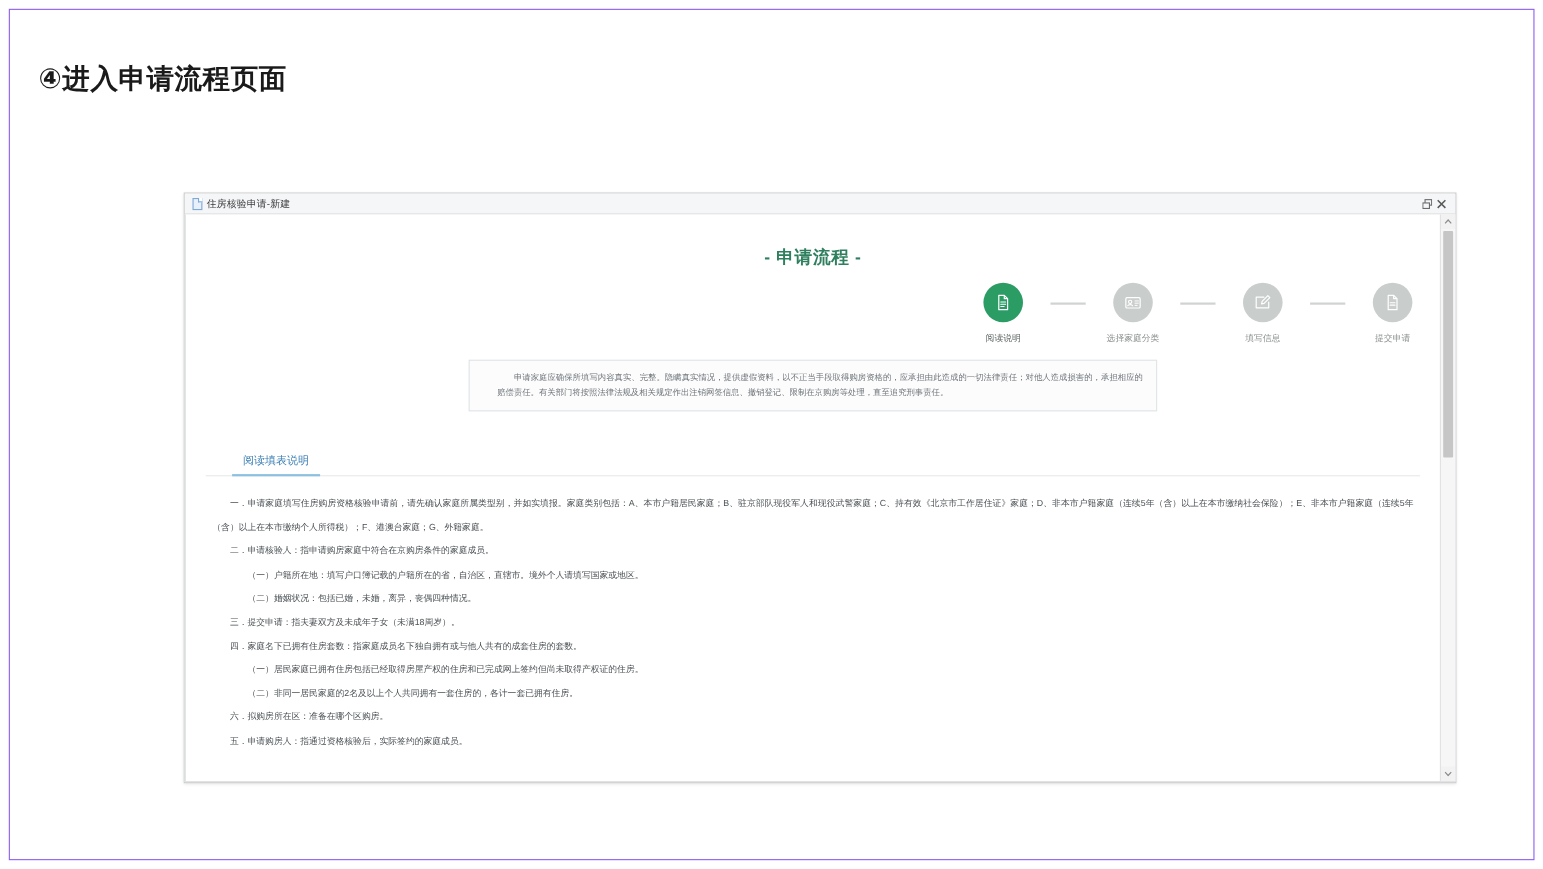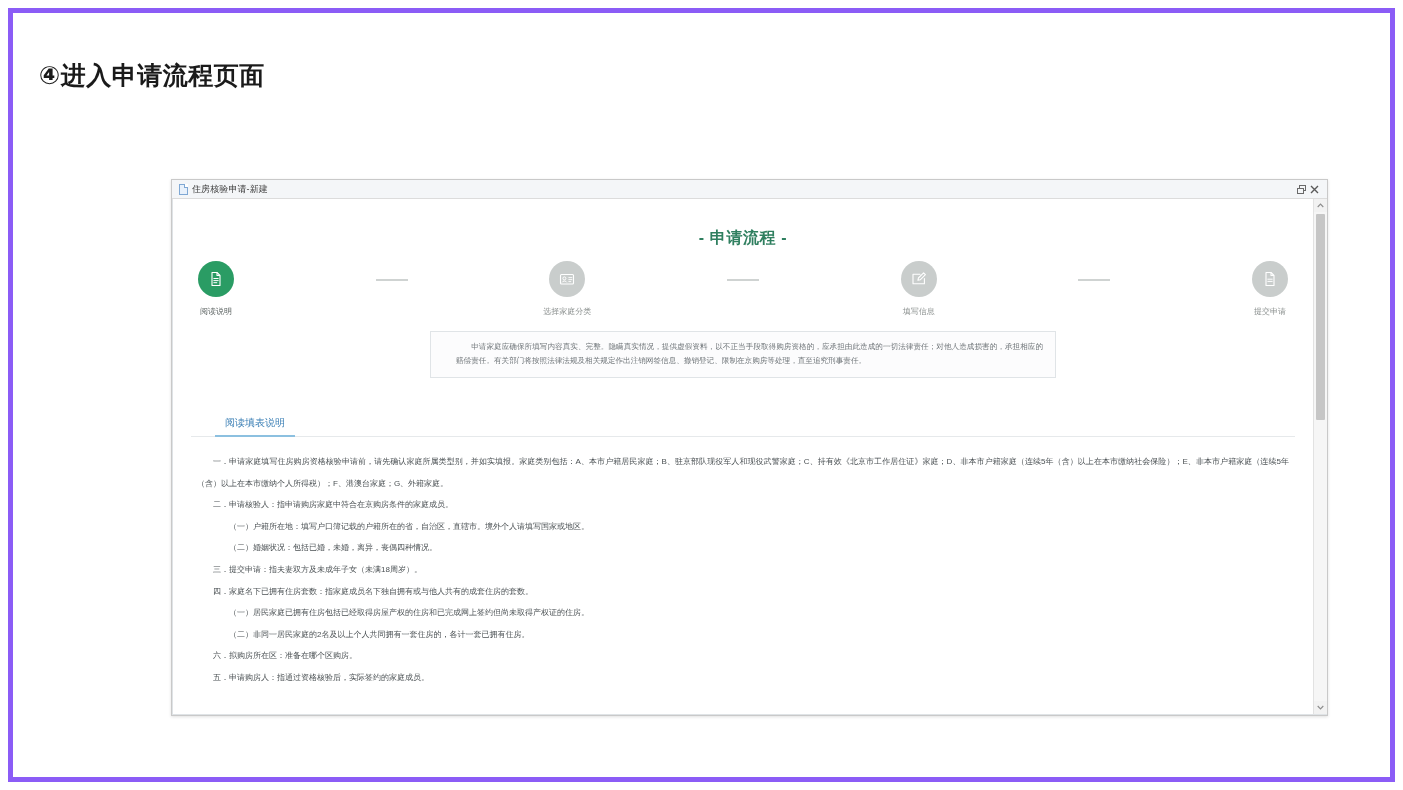--- a/index.html
+++ b/index.html
@@ -13,21 +13,21 @@
     font-family: "Liberation Sans", "DejaVu Sans", sans-serif;
     overflow: hidden;
     position: relative;
   }
   .slide-frame {
     position: absolute;
     left: 8px;
     top: 8px;
     width: 1387px;
     height: 774px;
-    border: 5px solid #8b5cf6;
+    border: 1px solid #8b5cf6;
     box-sizing: border-box;
     background: #ffffff;
   }
   .slide-title {
     position: absolute;
     left: 26px;
     top: 46px;
     font-size: 25px;
     font-weight: bold;
     color: #1a1a1a;
@@ -156,21 +156,21 @@
     text-align: center;
     font-size: 16px;
     font-weight: bold;
     color: #2f7f5f;
     margin-top: 29px;
     letter-spacing: 0.6px;
   }
   .stepper {
     display: flex;
     align-items: flex-start;
-    justify-content: space-between;
+    justify-content: flex-end;
     margin-top: 12px;
   }
   .step {
     width: 86px;
     display: flex;
     flex-direction: column;
     align-items: center;
     flex: none;
   }
   .step-circle {

